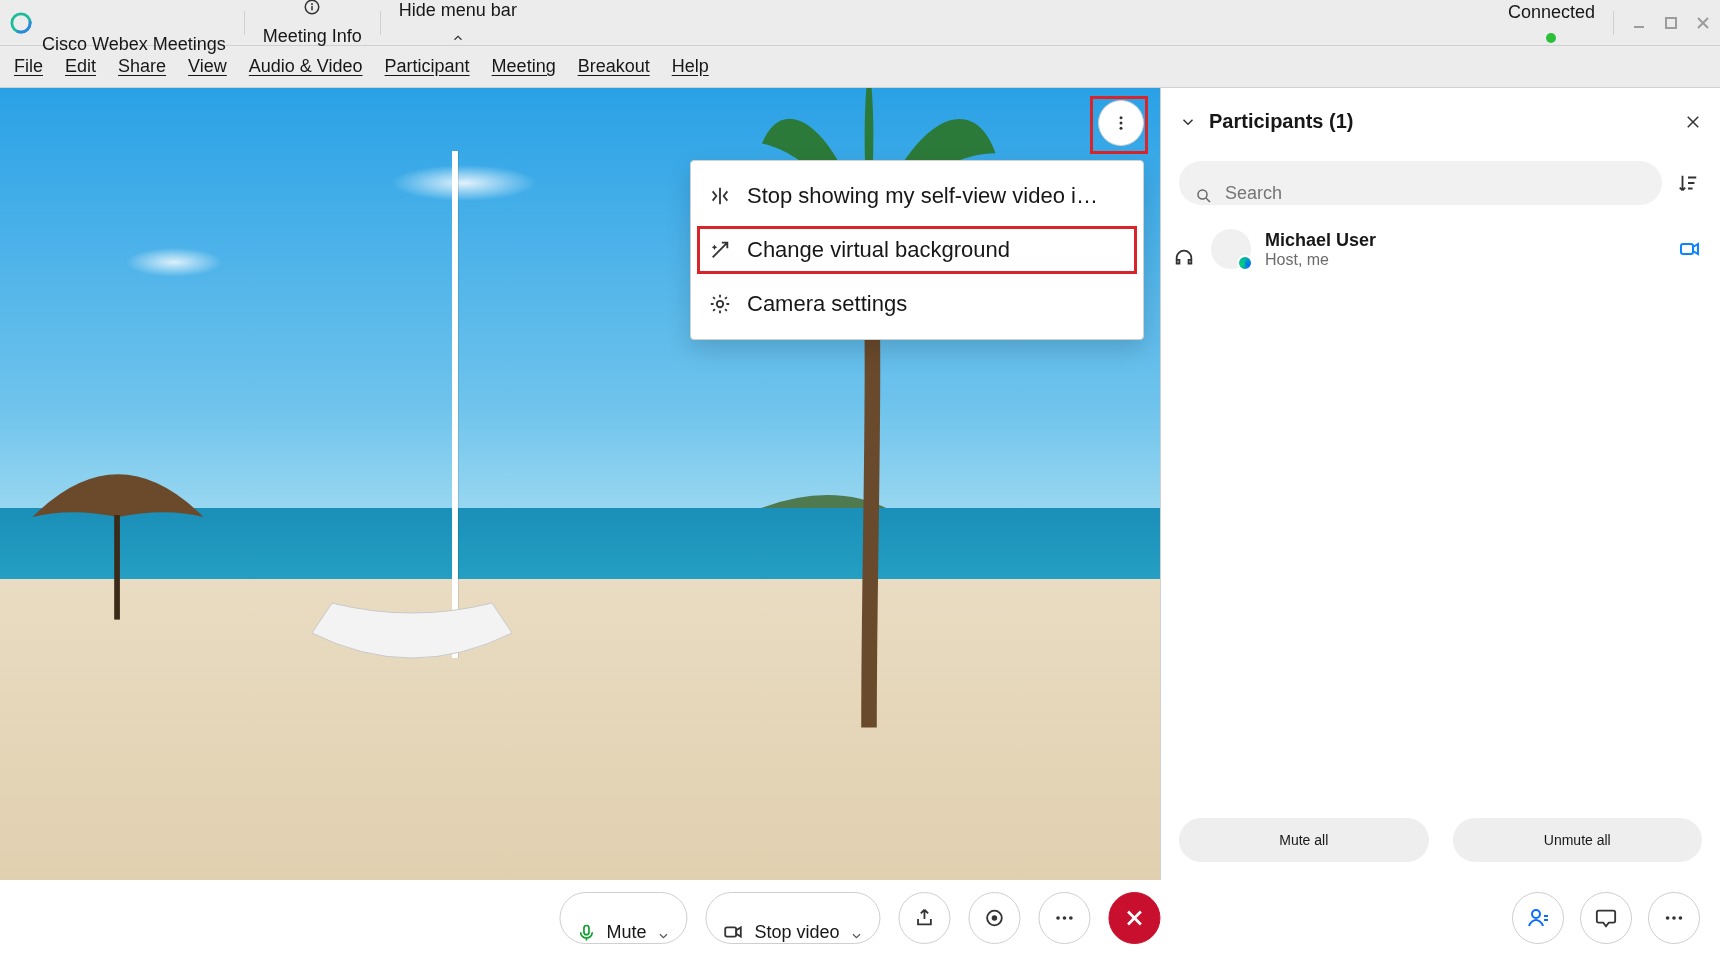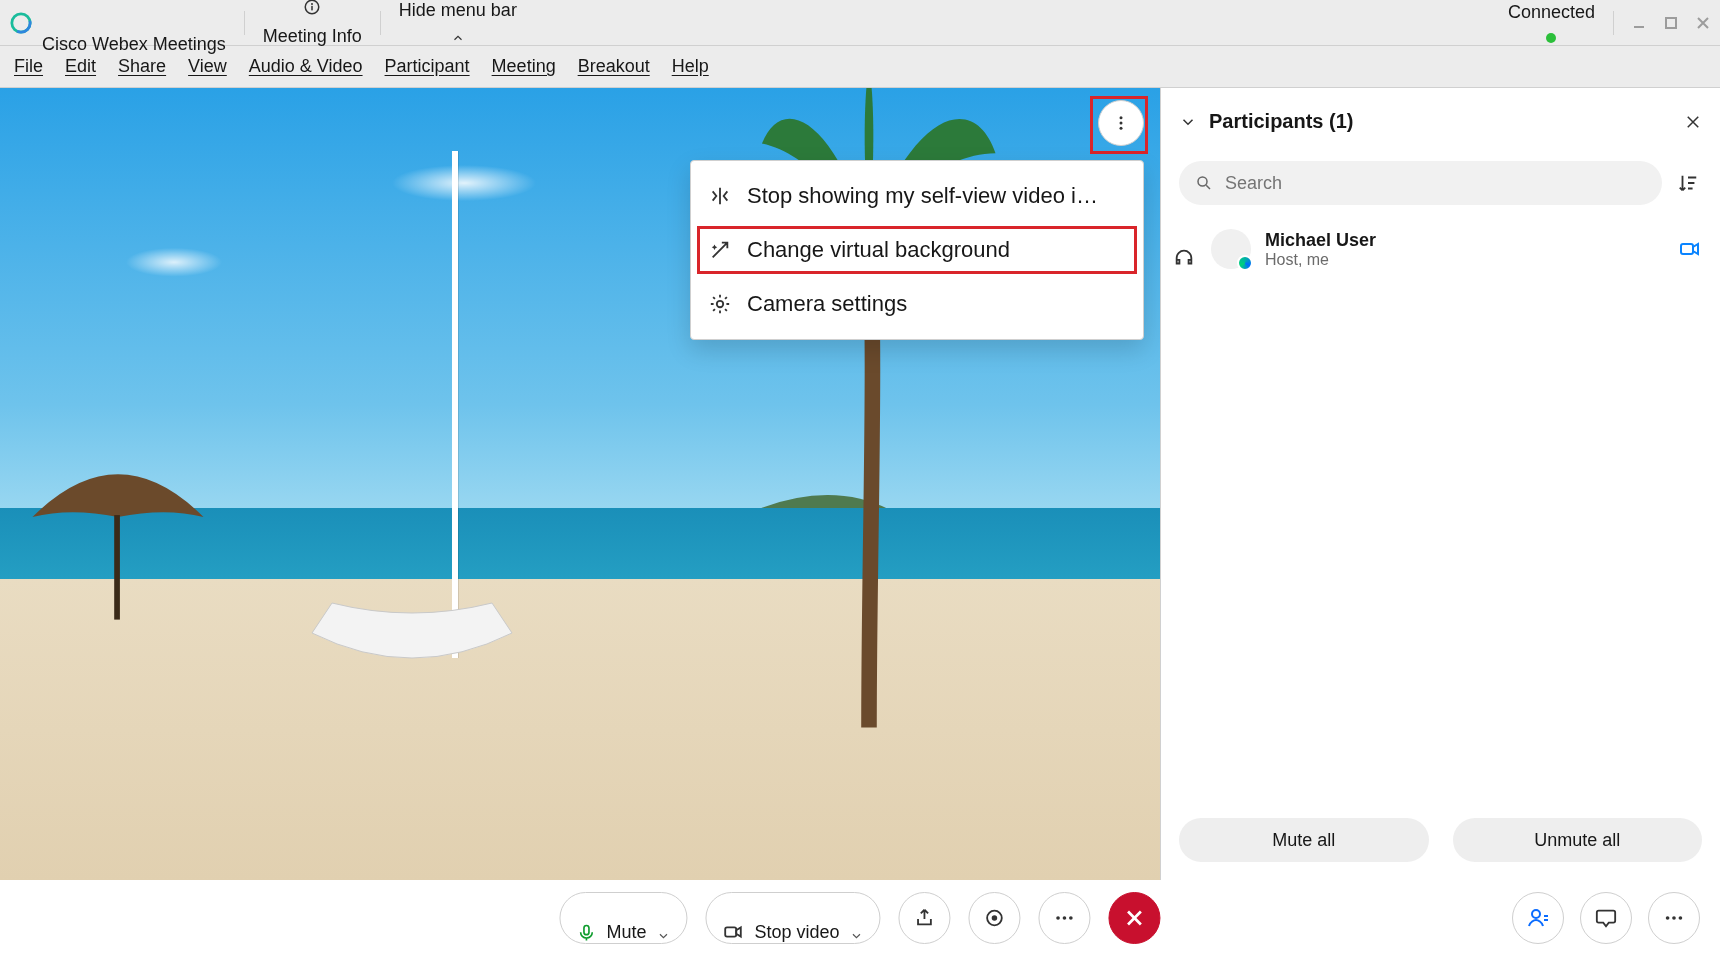--- a/index.html
+++ b/index.html
@@ -68,33 +68,33 @@
   .popover .row { display:flex; align-items:center; gap:16px; padding:14px 18px; font-size:22px; cursor:default; position:relative; }
   .popover .row .icon { width:22px; height:22px; flex:0 0 22px; display:inline-flex; }
   .popover .frame { position:absolute; inset:3px 6px; border:3px solid var(--highlight-red); pointer-events:none; }
 
   
   .panel-header { display:flex; align-items:center; gap:12px; padding:22px 18px; }
   .panel-header .chev { width:18px; height:18px; }
   .panel-title { font-size:20px; font-weight:600; }
   .panel-close { margin-left:auto; width:18px; height:18px; color:#333; cursor:pointer; }
   .panel-search { display:flex; align-items:center; gap:12px; padding:6px 18px 12px; }
-  .search { flex:1; display:flex; align-items:center; gap:10px; background:var(--search-bg); border-radius:22px; height:44px; padding:0 16px; }
+  .search { flex:1; display:flex; align-items:flex-end; gap:10px; background:var(--search-bg); border-radius:22px; height:44px; padding:0 16px; }
   .search input { flex:1; border:none; background:transparent; outline:none; font-size:18px; color:#555; }
   .sort-btn { width:28px; height:28px; display:inline-flex; align-items:center; justify-content:center; color:#333; cursor:pointer; }
   .participant { display:flex; align-items:center; gap:14px; padding:12px 18px; }
   .avatar { width:40px; height:40px; border-radius:50%; background:#f0f0f0; position:relative; }
   .avatar .badge { position:absolute; right:-2px; bottom:-2px; width:16px; height:16px; border-radius:50%; background:conic-gradient(#00b3a1,#006cff,#00d27a,#00b3a1); border:2px solid #fff; }
   .p-info { display:flex; flex-direction:column; }
   .p-name { font-size:18px; font-weight:600; }
   .p-role { font-size:16px; color:var(--muted); }
   .p-actions { margin-left:auto; display:flex; align-items:center; gap:14px; }
   .p-actions .cam { width:24px; height:24px; color:var(--video-blue); }
   .panel-footer { margin-top:auto; display:flex; gap:24px; padding:16px 18px 18px; }
-  .panel-btn { flex:1; height:44px; border-radius:22px; background:var(--panel-btn); display:flex; align-items:center; justify-content:center; font-size:18px; cursor:pointer; }
+  .panel-btn { flex:1; height:44px; border-radius:22px; background:var(--panel-btn); display:flex; align-items:center; justify-content:center; font-size:14px; cursor:pointer; }
 
   
   .toolbar { height:76px; background:#fff; display:flex; align-items:center; padding:0 20px; gap:16px; }
   .toolbar .center { position:absolute; left:50%; transform:translateX(-50%); display:flex; align-items:center; gap:18px; }
   .pill { height:52px; border-radius:26px; background:#fff; border:1px solid var(--btn-border); display:flex; align-items:flex-end; gap:10px; padding:0 16px; font-size:18px; cursor:pointer; }
   .round { width:52px; height:52px; border-radius:50%; background:#fff; border:1px solid var(--btn-border); display:flex; align-items:center; justify-content:center; cursor:pointer; }
   .chev-small { width:14px; height:14px; color:#555; }
   .mic { width:20px; height:20px; color:#0f9d2e; }
   .cam-ico { width:22px; height:22px; color:#333; }
   .share-ico, .rec-ico, .dots-ico { width:22px; height:22px; color:#333; }

